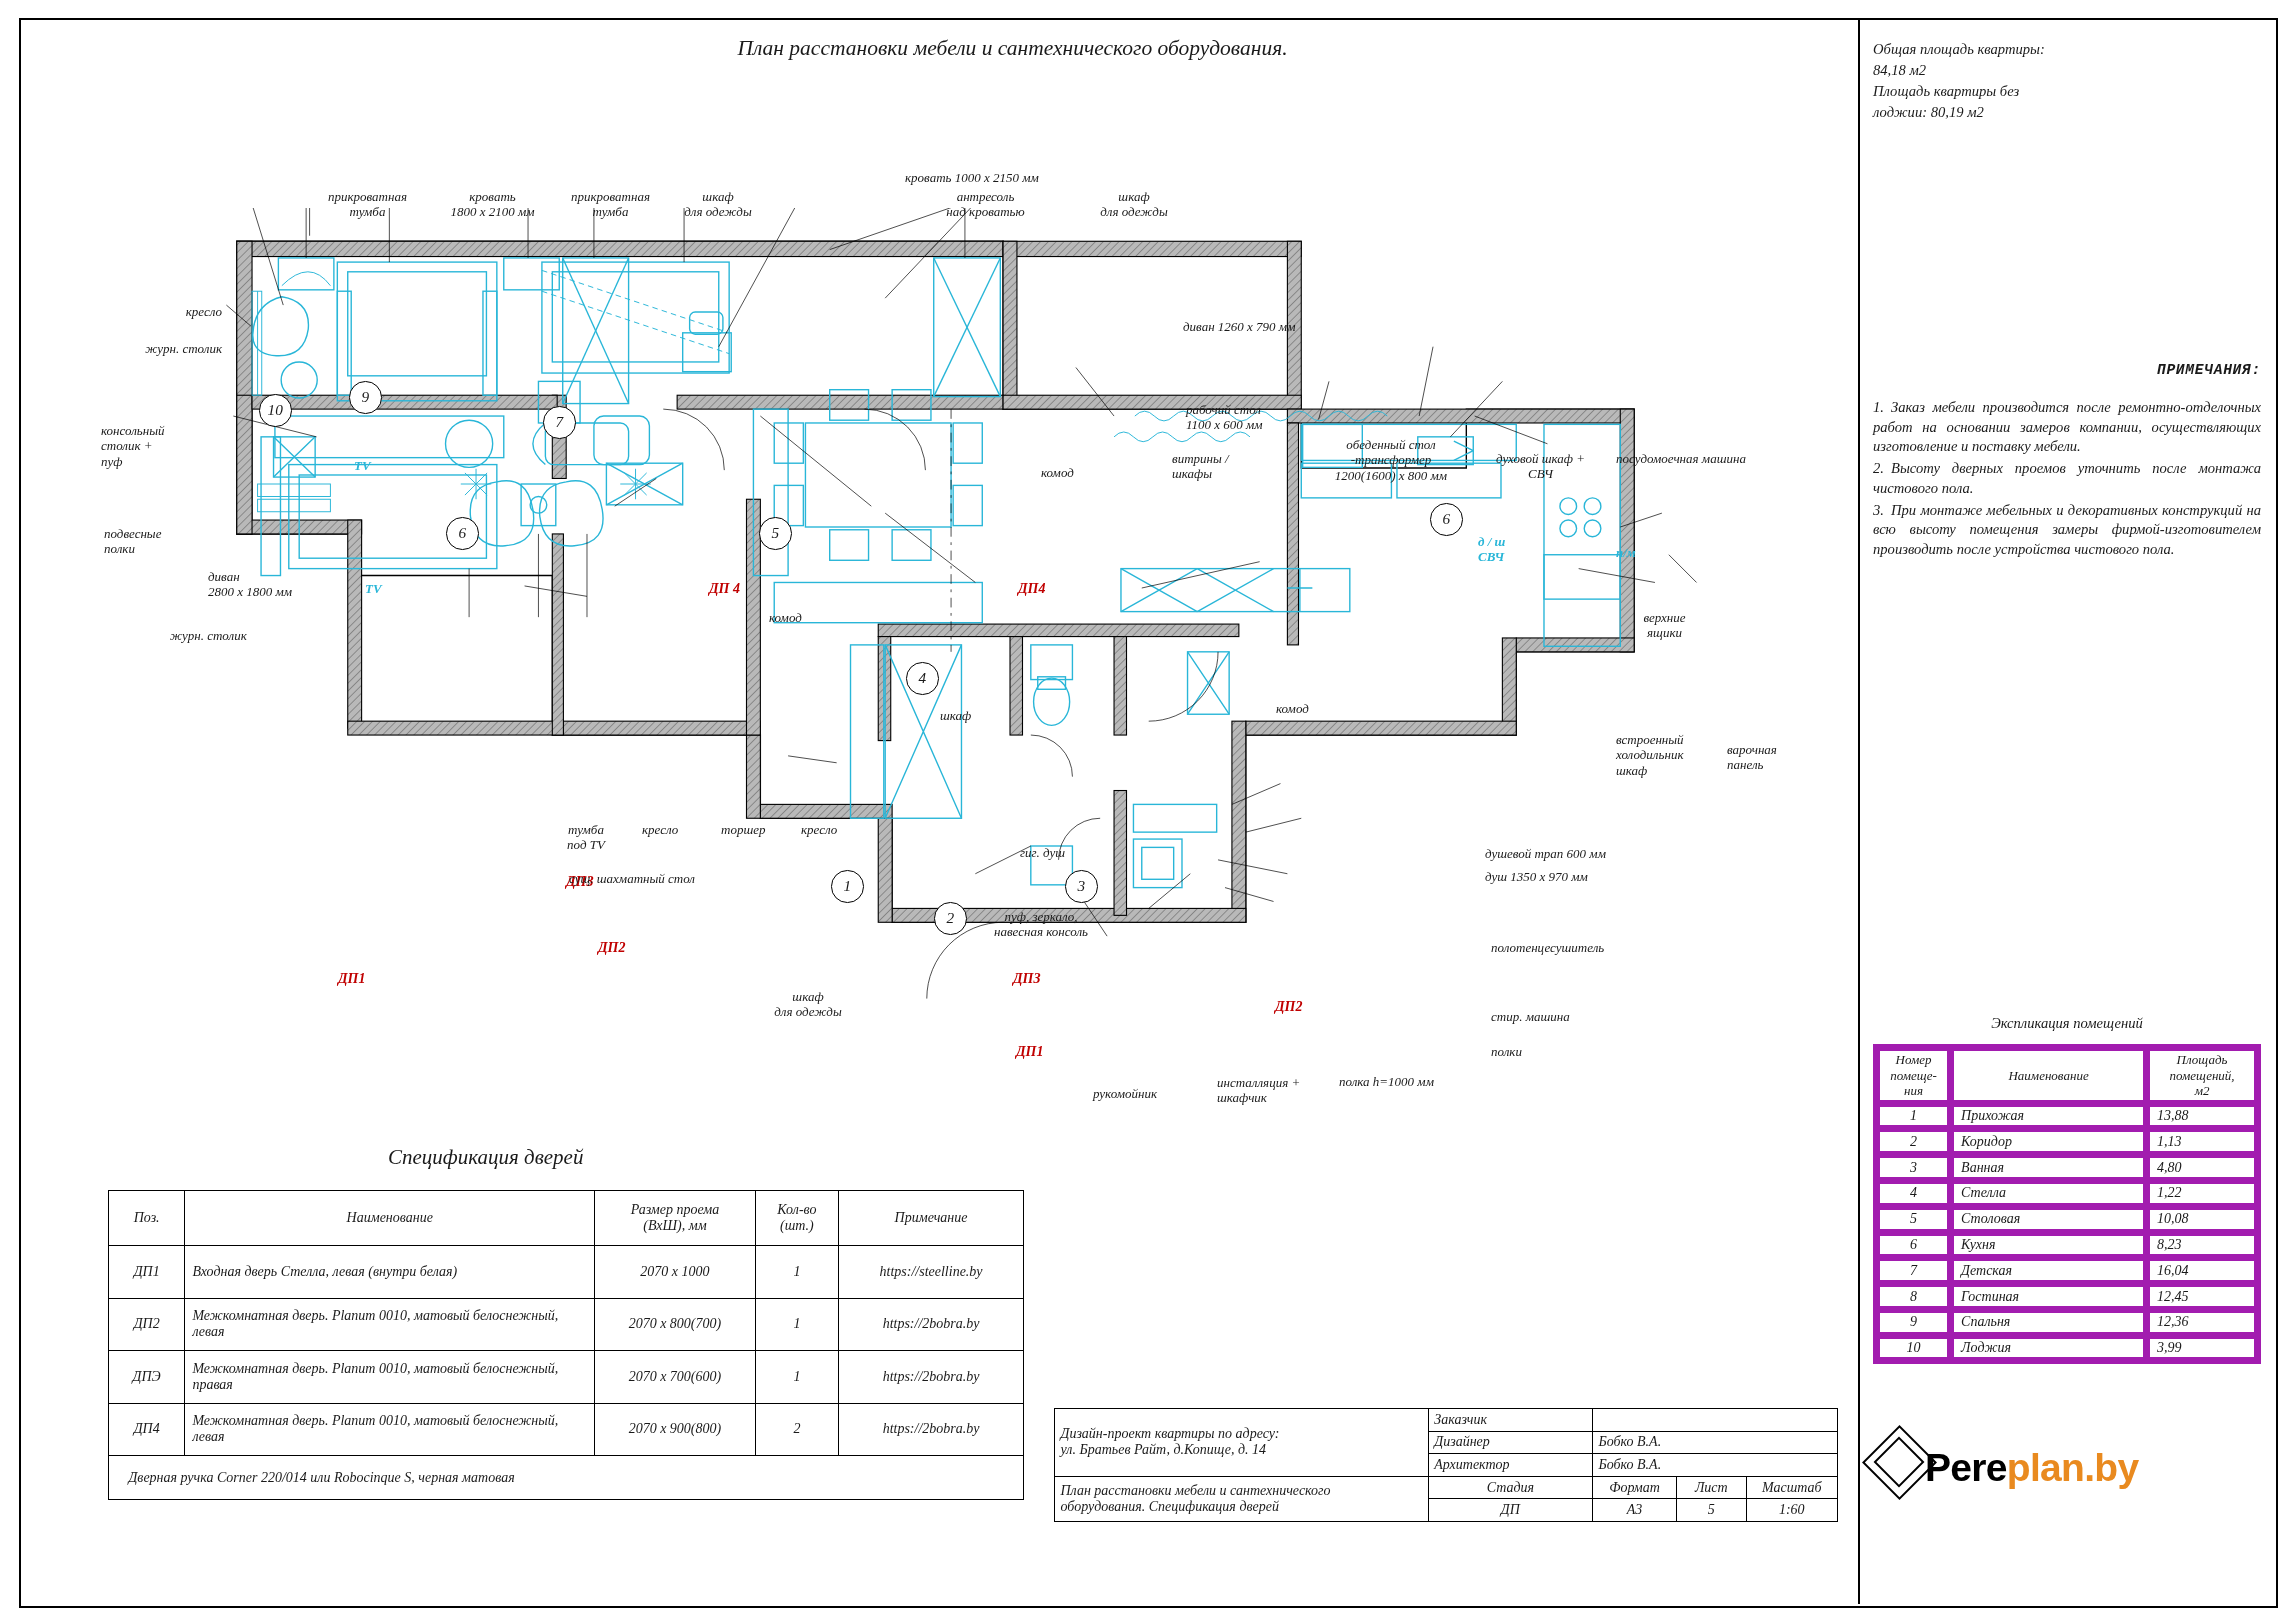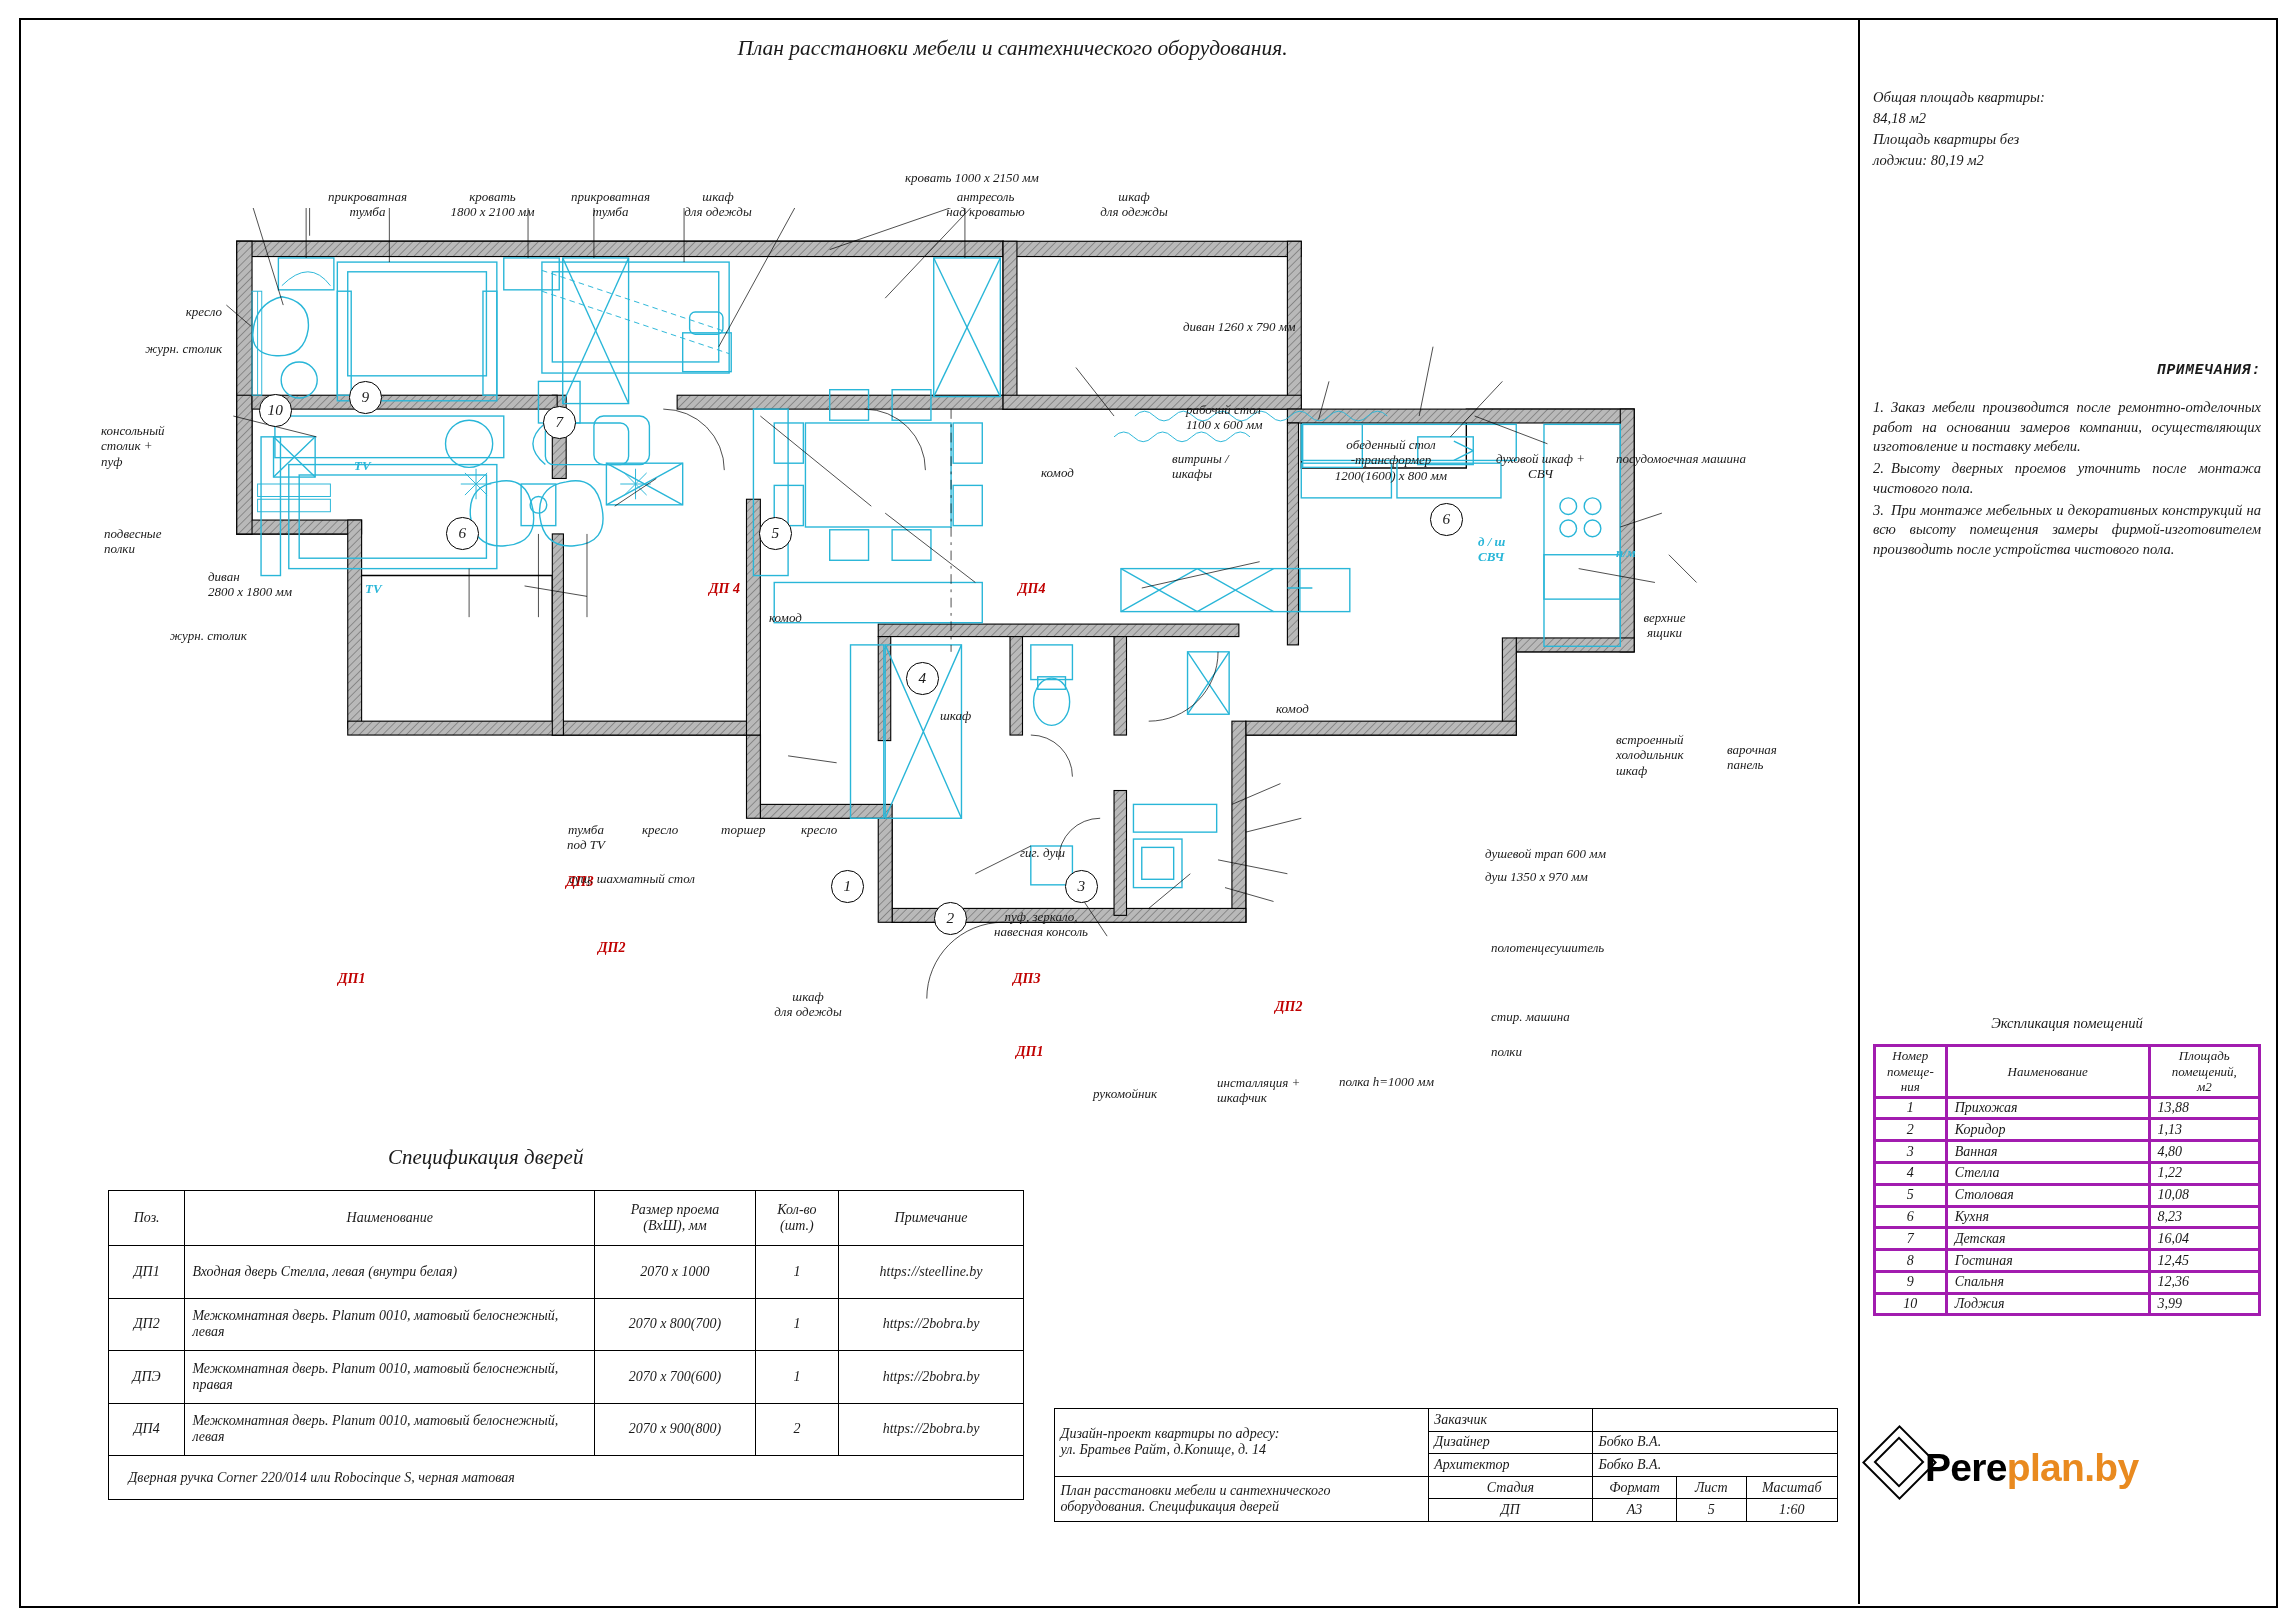--- a/index.html
+++ b/index.html
@@ -2,29 +2,29 @@
 <html style="font-size:11px"><head>
 <meta charset="utf-8">
 <style>
   html,body{margin:0;padding:0;background:#fff;}
   body{width:2295px;height:1623px;font-family:"Liberation Serif",serif;color:#1a1a1a;}
   .sheet{position:relative;width:2068px;height:1623px;box-sizing:border-box;}
   .frame{position:absolute;left:19.4px;top:18px;width:2255px;height:1586px;border:2.1px solid #000;}
   .title-main{position:absolute;left:527px;top:36px;width:971px;text-align:center;font-style:italic;font-size:21.5px;}
   .divider-v{position:absolute;top:18px;left:1858px;width:2.1px;height:1586px;background:#000;}
   
-  .area-block{position:absolute;left:1873px;top:39px;font-style:italic;font-size:14.6px;line-height:21px;margin-top:48px;}
+  .area-block{position:absolute;left:1873px;top:39px;font-style:italic;font-size:14.6px;line-height:21px;}
   .notes{position:absolute;left:1873px;top:361px;width:388px;font-style:italic;font-size:14.6px;line-height:19.4px;}
   .notes-title{text-align:right;font-weight:bold;letter-spacing:0.7px;margin-bottom:18px;font-family:Liberation Mono, monospace;}
   .notes p{margin:0 0 2.8px 0;text-align:justify;}
   .notes .num{display:inline-block;width:18px;}
   .expl-title{position:absolute;left:1873px;top:1015px;width:388px;text-align:center;font-style:italic;font-size:14.6px;}
   table{border-collapse:collapse;font-style:italic;}
   .expl{position:absolute;left:1873px;top:1044px;width:388px;font-size:14px;}
-  .expl td,.expl th{border:3px solid #a21caf;padding:1.4px 2.8px;text-align:center;font-weight:normal;font-style:italic;}
+  .expl td,.expl th{border:7px solid #a21caf;padding:1.4px 2.8px;text-align:center;font-weight:normal;font-style:italic;}
   .expl .name{text-align:left;padding-left:7px;}
   .expl thead td{vertical-align:middle;line-height:15.3px;font-size:13px;}
   
   .spec-title{position:absolute;left:388px;top:1145px;font-style:italic;font-size:21px;}
   .spec{position:absolute;left:108px;top:1190px;width:916px;font-size:14px;}
   .spec td{border:1px solid #000;padding:4.2px 4.2px;text-align:center;font-style:italic;}
   .spec .nm{text-align:left;padding-left:7px;}
   .spec .hdr td{height:46px;line-height:16.6px;}
   .spec .row td{height:43px;}
   .spec .handle{text-align:left;padding-left:19.4px;height:35px;}

